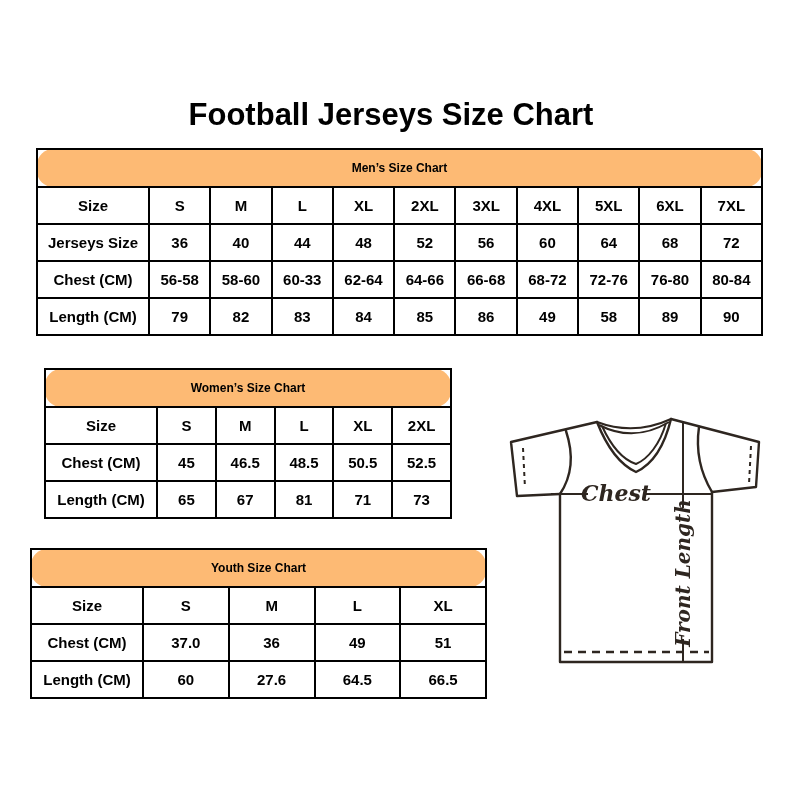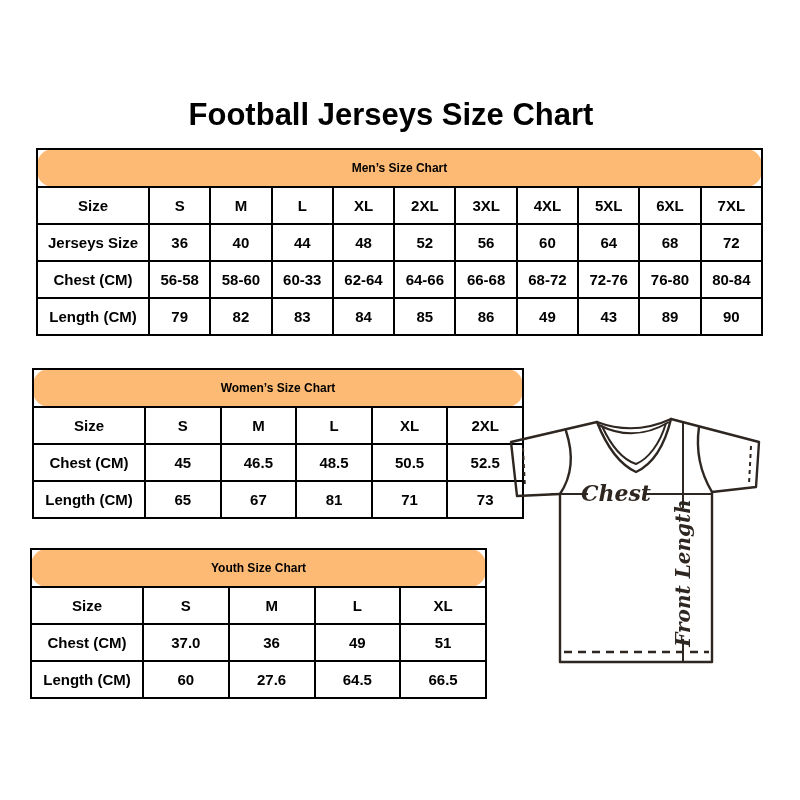--- a/index.html
+++ b/index.html
@@ -17,21 +17,21 @@
   }
   .size-table-wrap td {
     border:2px solid #000; text-align:center; vertical-align:middle;
     font-weight:bold; font-size:15px; height:35px; padding:0 2px;
     overflow:hidden; white-space:nowrap;
   }
   .size-table-wrap td.t-title {
     background:#fdba74; font-size:12px; height:36px;border-radius:16px;
   }
   #men-table   { left:36px; top:148px; width:727px; }
-  #women-table { left:32px; top:368px; width:492px; }
+  #women-table { left:44px; top:368px; width:408px; }
   #youth-table { left:30px; top:548px; width:457px; }
   .jersey-box { position:absolute; left:504px; top:412px; width:262px; height:254px; }
   .jersey-box svg { display:block; width:100%; height:100%; }
   .j-line { stroke:#2e2620; fill:none; stroke-width:2.4; stroke-linecap:round; stroke-linejoin:round; }
   .j-thin { stroke:#2e2620; fill:none; stroke-width:2; stroke-linecap:butt; }
   .j-dash { stroke:#2e2620; fill:none; stroke-width:2.4; stroke-dasharray:8 6; }
   .j-dash-sm { stroke:#2e2620; fill:none; stroke-width:2; stroke-dasharray:4 4; }
   .j-text {
     font-family:"DejaVu Serif","Liberation Serif",serif;
     font-style:italic; font-weight:bold; fill:#2e2620;
@@ -94,21 +94,21 @@
           </tr>
           <tr>
             <td>Length (CM)</td>
             <td>79</td>
             <td>82</td>
             <td>83</td>
             <td>84</td>
             <td>85</td>
             <td>86</td>
             <td>49</td>
-            <td>43</td>
+            <td>58</td>
             <td>89</td>
             <td>90</td>
           </tr>
         </tbody>
       </table>
     </div>
 
   <div id="women-table" class="size-table-wrap">
       <table>
         <colgroup>

